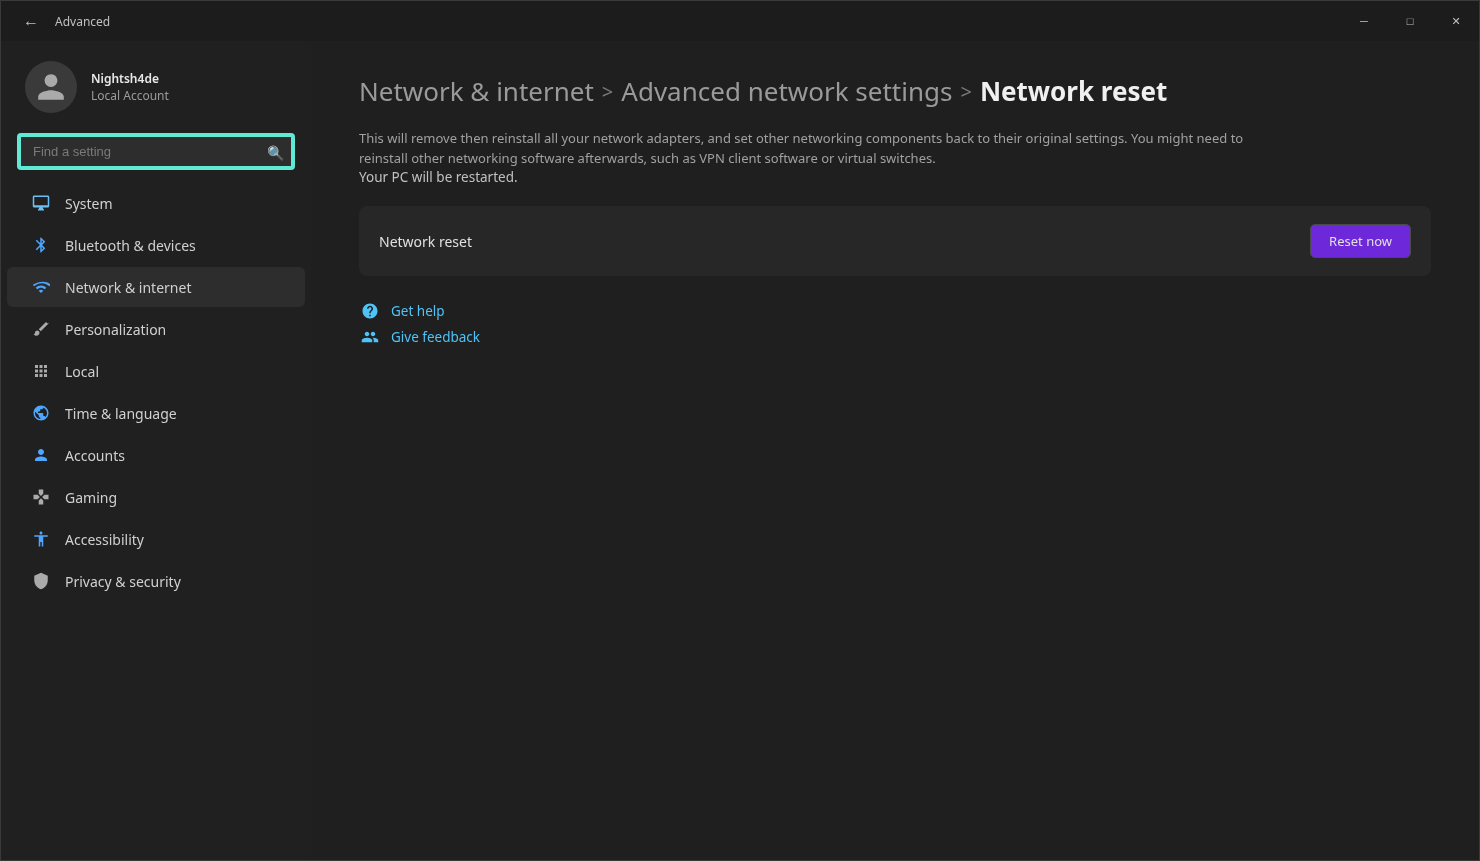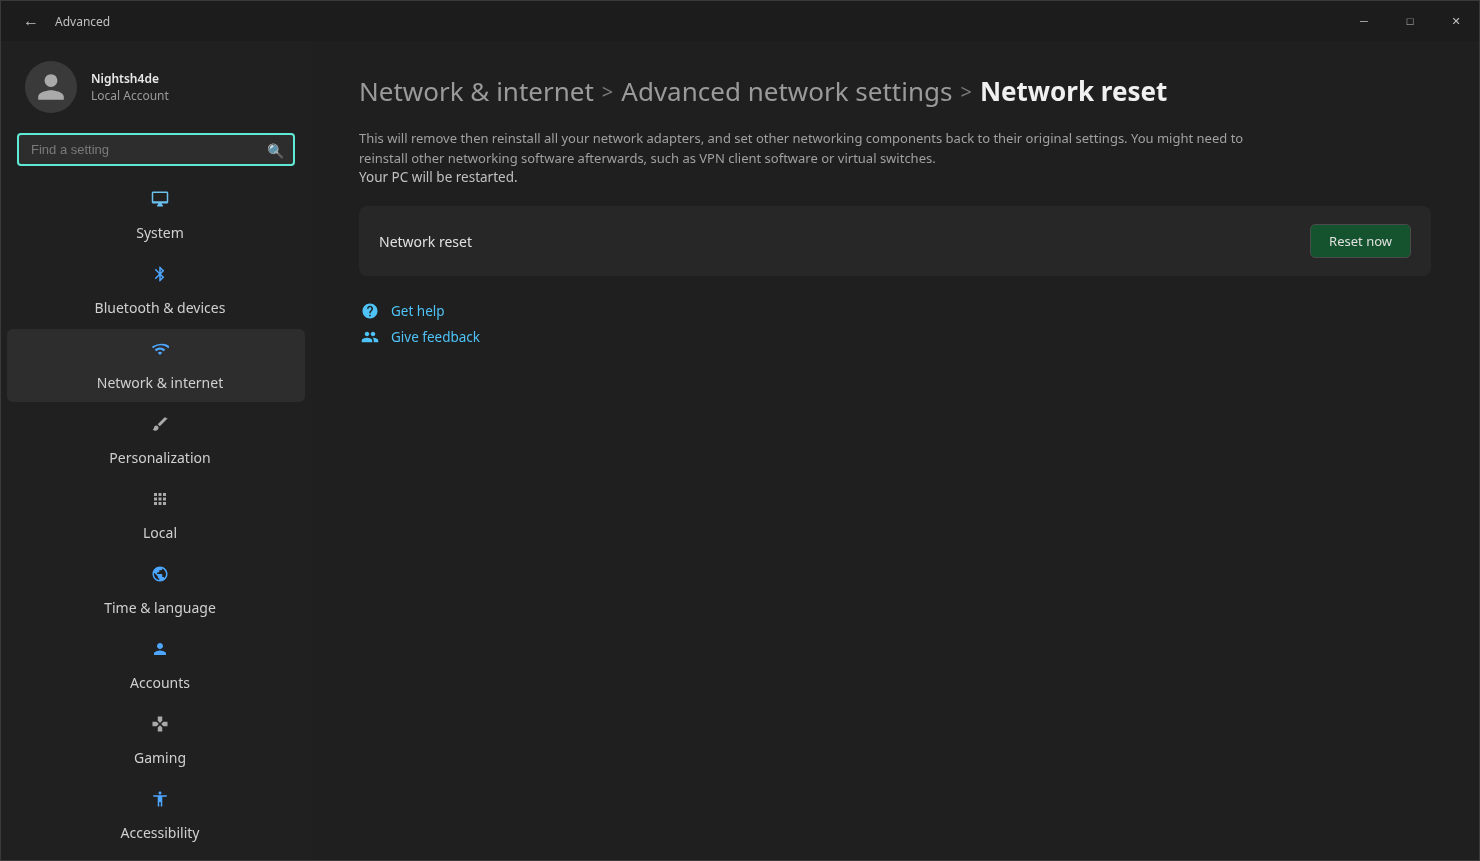--- a/index.html
+++ b/index.html
@@ -119,21 +119,21 @@
     }
 
     .search-box {
       margin: 4px 16px 12px 16px;
       position: relative;
     }
 
     .search-input {
       width: 100%;
       background: #2d2d2d;
-      border: 2px solid #5eead4;
+      border: 4px solid #5eead4;
       border-radius: 4px;
       padding: 7px 36px 7px 12px;
       color: #c0c0c0;
       font-size: 13px;
       outline: none;
     }
 
     .search-input::placeholder { color: #7a7a7a; }
 
     .search-icon-wrap {
@@ -148,21 +148,20 @@
     .nav-item {
       display: flex;
       align-items: center;
       gap: 14px;
       padding: 10px 16px 10px 24px;
       cursor: pointer;
       border-radius: 6px;
       margin: 1px 6px;
       font-size: 14px;
       color: #d0d0d0;
-      flex-direction: column;
     }
 
     .nav-item.active {
       background: #2d2d2d;
     }
 
     .nav-icon {
       width: 20px;
       height: 20px;
       display: flex;
@@ -228,21 +227,21 @@
       padding: 18px 20px;
       margin-bottom: 24px;
     }
 
     .reset-card-label {
       font-size: 14px;
       color: #e0e0e0;
     }
 
     .reset-now-btn {
-      background: #14532d;
+      background: #6d28d9;
       border: 1px solid #4a4a4a;
       color: #e0e0e0;
       font-size: 13px;
       padding: 7px 18px;
       border-radius: 5px;
       cursor: pointer;
       font-family: inherit;
     }
 
     .help-links {

